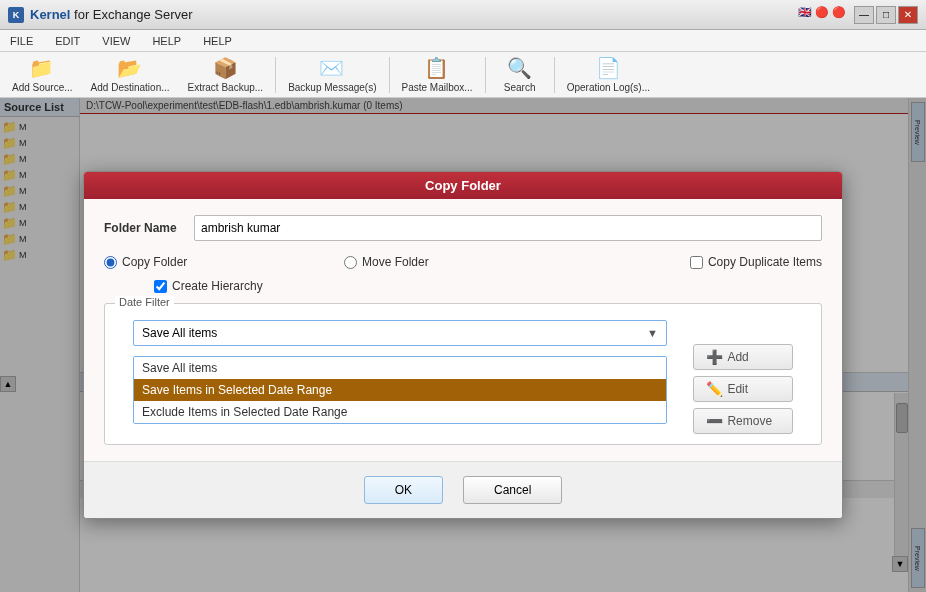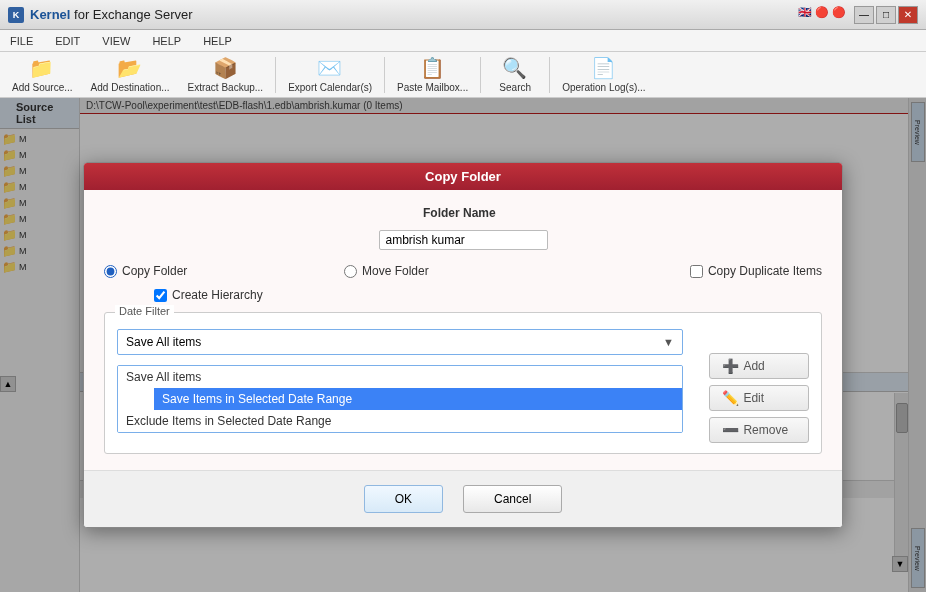--- a/index.html
+++ b/index.html
@@ -124,21 +124,21 @@
     
     .left-panel {
       width: 80px;
       background: #f0f0f0;
       border-right: 1px solid #ccc;
       overflow: hidden;
       position: relative;
     }
     .panel-header {
       background: #dce6f0;
-      padding: 3px 16px;
+      padding: 3px 4px;
       font-size: 11px;
       font-weight: bold;
       color: #333;
       border-bottom: 1px solid #bbb;
     }
     .tree-items {
       padding: 2px;
     }
     .tree-item {
       display: flex;
@@ -253,21 +253,20 @@
       padding: 16px 20px;
       background: #fdf8f8;
     }
 
     
     .folder-name-row {
       display: flex;
       align-items: center;
       gap: 10px;
       margin-bottom: 14px;
-      flex-direction: column;
     }
     .folder-name-label {
       font-size: 12px;
       font-weight: bold;
       color: #333;
       white-space: nowrap;
       min-width: 80px;
     }
     .folder-name-input {
       flex: 1;
@@ -309,21 +308,21 @@
       display: flex;
       align-items: flex-end;
       gap: 5px;
       margin-left: auto;
     }
 
     
     .date-filter-group {
       border: 1px solid #ccc;
       border-radius: 3px;
-      padding: 10px 12px;
+      padding: 10px 28px;
       margin-top: 8px;
       background: white;
       position: relative;
     }
     .date-filter-legend {
       position: absolute;
       top: -8px;
       left: 10px;
       background: white;
       padding: 0 4px;
@@ -345,23 +344,22 @@
       margin-bottom: 10px;
     }
     .dropdown-list-item {
       padding: 4px 8px;
       font-size: 12px;
       cursor: pointer;
       color: #333;
       background: white;
     }
     .dropdown-list-item.selected {
-      background: #3b82f6;
+      background: #a16207;
       color: white;
-      margin-left: 36px;
     }
 
     
     .right-btn-col {
       display: flex;
       flex-direction: column;
       gap: 6px;
       min-width: 100px;
       margin-left: 10px;
       margin-top: 30px;
@@ -462,21 +460,21 @@
     <span class="tb-icon">📂</span>
     <span class="tb-label">Add Destination...</span>
   </div>
   <div class="toolbar-btn">
     <span class="tb-icon">📦</span>
     <span class="tb-label">Extract Backup...</span>
   </div>
   <div class="toolbar-sep"></div>
   <div class="toolbar-btn">
     <span class="tb-icon">✉️</span>
-    <span class="tb-label">Export Calendar(s)</span>
+    <span class="tb-label">Backup Message(s)</span>
   </div>
   <div class="toolbar-sep"></div>
   <div class="toolbar-btn">
     <span class="tb-icon">📋</span>
     <span class="tb-label">Paste Mailbox...</span>
   </div>
   <div class="toolbar-sep"></div>
   <div class="toolbar-btn">
     <span class="tb-icon">🔍</span>
     <span class="tb-label">Search</span>

